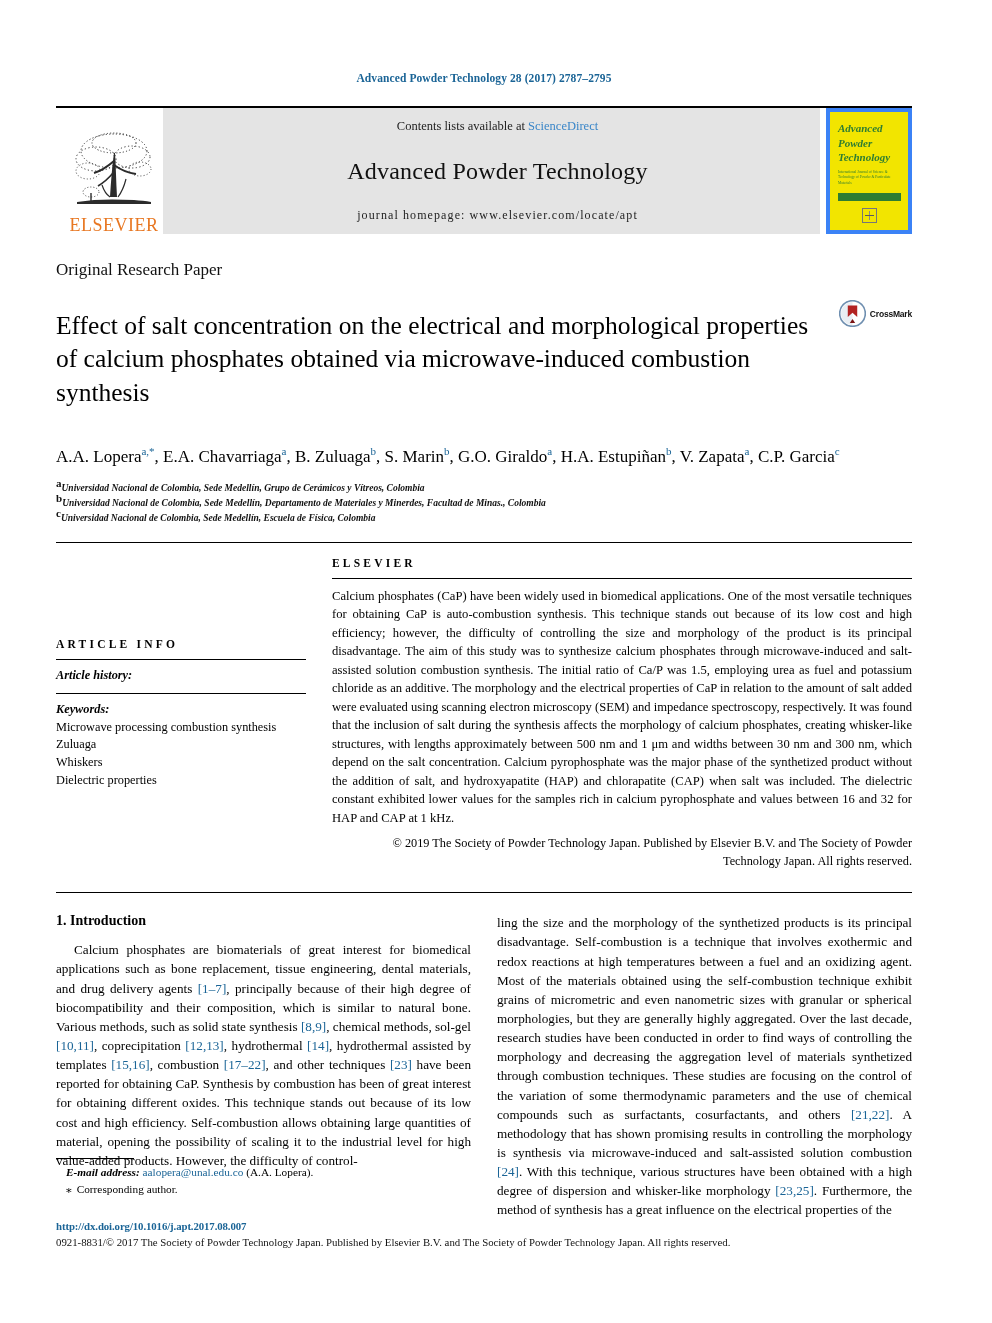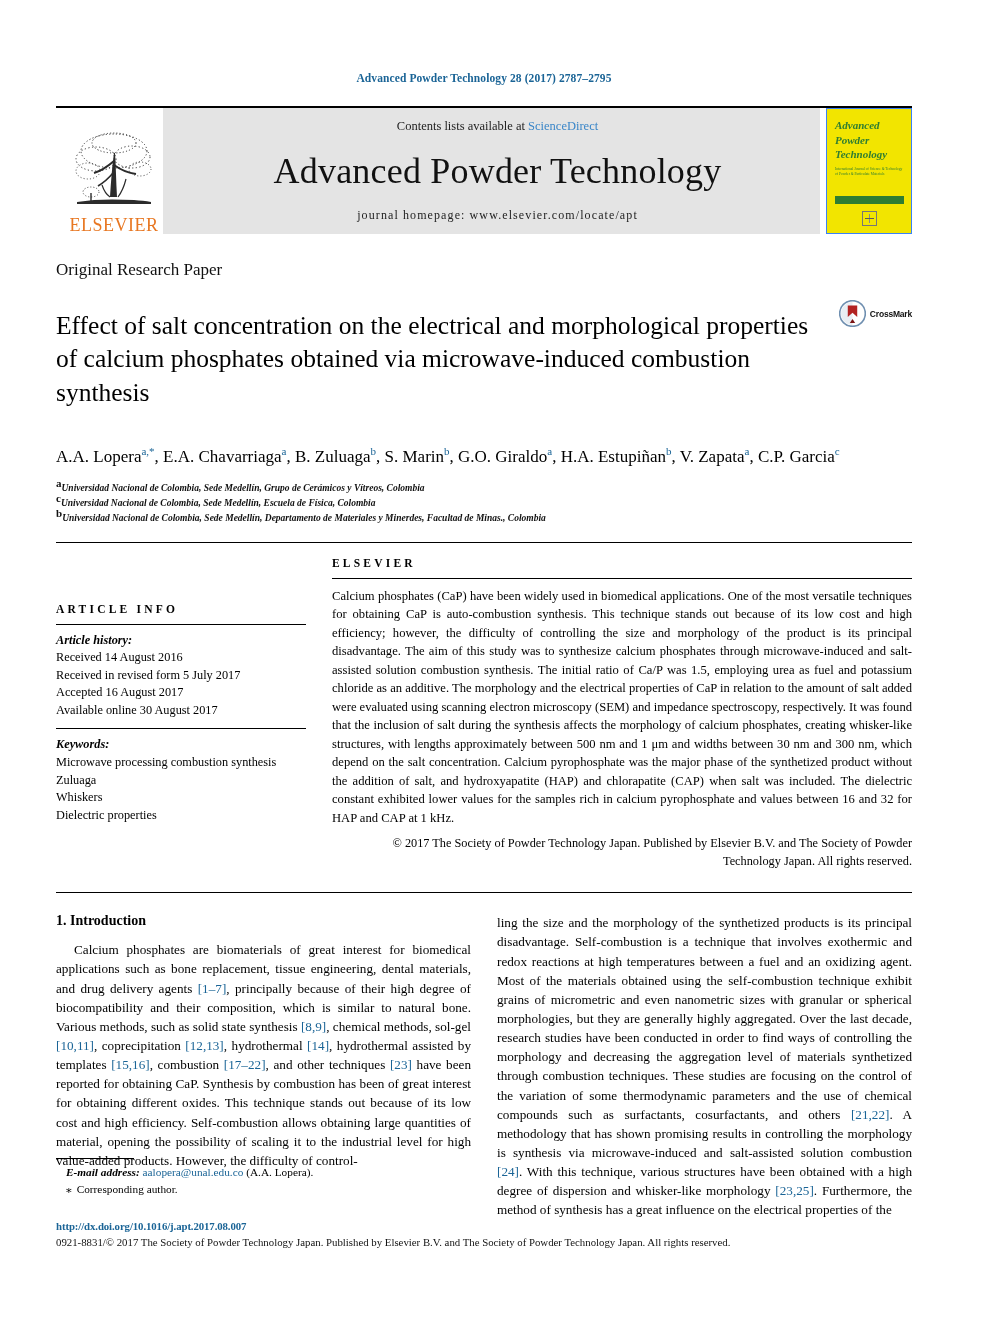--- a/index.html
+++ b/index.html
@@ -74,36 +74,36 @@
     padding: 11px 0 11px 12px;
   }
   .contents-line {
     font-size: 12.5px;
     color: #222;
   }
   .contents-line .sd {
     color: #3a86c8;
   }
   .journal-title {
-    font-size: 36px;
+    font-size: 24px;
     font-family: "Liberation Serif", serif;
     letter-spacing: .2px;
     color: #111;
   }
   .homepage-line {
     font-size: 12px;
     letter-spacing: 1.1px;
     color: #222;
     font-family: "Liberation Serif", serif;
   }
   
   .cover {
     width: 86px;
     flex: 0 0 86px;
-    border: 1px solid #3b82f6;
+    border: 4px solid #3b82f6;
     background: #f2e500;
     position: relative;
     box-sizing: border-box;
     padding: 9px 7px 6px 8px;
     display: flex;
     flex-direction: column;
   }
   .cover-title {
     font-family: "Liberation Serif", serif;
     font-style: italic;
@@ -358,55 +358,49 @@
         <path d="M20 28 l4 6 h-8 Z" fill="#7a1414"></path>
       </svg>
       <span class="crossmark-label">CrossMark</span>
     </div>
   </div>
 
   <div class="authors"><span>A.A. Lopera</span><sup>a,*</sup>, <span>E.A. Chavarriaga</span><sup>a</sup>, <span>B. Zuluaga</span><sup>b</sup>, <span>S. Marin</span><sup>b</sup>, <span>G.O. Giraldo</span><sup>a</sup>, <span>H.A. Estupiñan</span><sup>b</sup>, <span>V. Zapata</span><sup>a</sup>, <span>C.P. Garcia</span><sup>c</sup></div>
 
   <div class="affiliations">
       <div class="aff"><sup>a</sup>Universidad Nacional de Colombia, Sede Medellín, Grupo de Cerámicos y Vítreos, Colombia</div>
+      <div class="aff"><sup>b</sup>Universidad Nacional de Colombia, Sede Medellín, Departamento de Materiales y Minerdes, Facultad de Minas., Colombia</div>
       <div class="aff"><sup>c</sup>Universidad Nacional de Colombia, Sede Medellín, Escuela de Física, Colombia</div>
-      <div class="aff"><sup>b</sup>Universidad Nacional de Colombia, Sede Medellín, Departamento de Materiales y Minerdes, Facultad de Minas., Colombia</div>
     </div>
 
   <div class="info-abstract">
 
     <div class="col-info">
       <div class="sec-head">ARTICLE INFO</div>
       <div class="rule"></div>
       <div class="info-block">
         <div class="info-label">Article history:</div>
-        <div>
-            <div>Received 14 August 2016</div>
-            <div>Received in revised form 5 July 2017</div>
-            <div>Accepted 16 August 2017</div>
-            <div>Available online 30 August 2017</div>
-          </div>
       </div>
       <div class="rule"></div>
       <div class="kw-block">
         <div class="info-label">Keywords:</div>
         <div>
             <div>Microwave processing combustion synthesis</div>
             <div>Zuluaga</div>
             <div>Whiskers</div>
             <div>Dielectric properties</div>
           </div>
       </div>
     </div>
 
     <div class="col-abstract">
       <div class="sec-head">ELSEVIER</div>
       <div class="rule"></div>
       <div class="abstract-body">Calcium phosphates (CaP) have been widely used in biomedical applications. One of the most versatile techniques for obtaining CaP is auto-combustion synthesis. This technique stands out because of its low cost and high efficiency; however, the difficulty of controlling the size and morphology of the product is its principal disadvantage. The aim of this study was to synthesize calcium phosphates through microwave-induced and salt-assisted solution combustion synthesis. The initial ratio of Ca/P was 1.5, employing urea as fuel and potassium chloride as an additive. The morphology and the electrical properties of CaP in relation to the amount of salt added were evaluated using scanning electron microscopy (SEM) and impedance spectroscopy, respectively. It was found that the inclusion of salt during the synthesis affects the morphology of calcium phosphates, creating whisker-like structures, with lengths approximately between 500 nm and 1 μm and widths between 30 nm and 300 nm, which depend on the salt concentration. Calcium pyrophosphate was the major phase of the synthetized product without the addition of salt, and hydroxyapatite (HAP) and chlorapatite (CAP) when salt was included. The dielectric constant exhibited lower values for the samples rich in calcium pyrophosphate and values between 16 and 32 for HAP and CAP at 1 kHz.</div>
-      <div class="copyright">© 2017 The Society of Powder Technology Japan. Published by Elsevier B.V. and The Society of Powder Technology Japan. All rights reserved.</div>
+      <div class="copyright">© 2019 The Society of Powder Technology Japan. Published by Elsevier B.V. and The Society of Powder Technology Japan. All rights reserved.</div>
     </div>
   </div>
 
   <div class="body-area">
     <div class="col">
       <div class="h1">1. Introduction</div>
       <div class="para">Calcium phosphates are biomaterials of great interest for biomedical applications such as bone replacement, tissue engineering, dental materials, and drug delivery agents <span class="ref">[1–7]</span>, principally because of their high degree of biocompatibility and their composition, which is similar to natural bone. Various methods, such as solid state synthesis <span class="ref">[8,9]</span>, chemical methods, sol-gel <span class="ref">[10,11]</span>, coprecipitation <span class="ref">[12,13]</span>, hydrothermal <span class="ref">[14]</span>, hydrothermal assisted by templates <span class="ref">[15,16]</span>, combustion <span class="ref">[17–22]</span>, and other techniques <span class="ref">[23]</span> have been reported for obtaining CaP. Synthesis by combustion has been of great interest for obtaining different oxides. This technique stands out because of its low cost and high efficiency. Self-combustion allows obtaining large quantities of material, opening the possibility of scaling it to the industrial level for high value-added products. However, the difficulty of control-</div>
     </div>
     <div class="col">
       <div class="para noind">ling the size and the morphology of the synthetized products is its principal disadvantage. Self-combustion is a technique that involves exothermic and redox reactions at high temperatures between a fuel and an oxidizing agent. Most of the materials obtained using the self-combustion technique exhibit grains of micrometric and even nanometric sizes with granular or spherical morphologies, but they are generally highly aggregated. Over the last decade, research studies have been conducted in order to find ways of controlling the morphology and decreasing the aggregation level of materials synthetized through combustion techniques. These studies are focusing on the control of the variation of some thermodynamic parameters and the use of chemical compounds such as surfactants, cosurfactants, and others <span class="ref">[21,22]</span>. A methodology that has shown promising results in controlling the morphology is synthesis via microwave-induced and salt-assisted solution combustion <span class="ref">[24]</span>. With this technique, various structures have been obtained with a high degree of dispersion and whisker-like morphology <span class="ref">[23,25]</span>. Furthermore, the method of synthesis has a great influence on the electrical properties of the</div>

